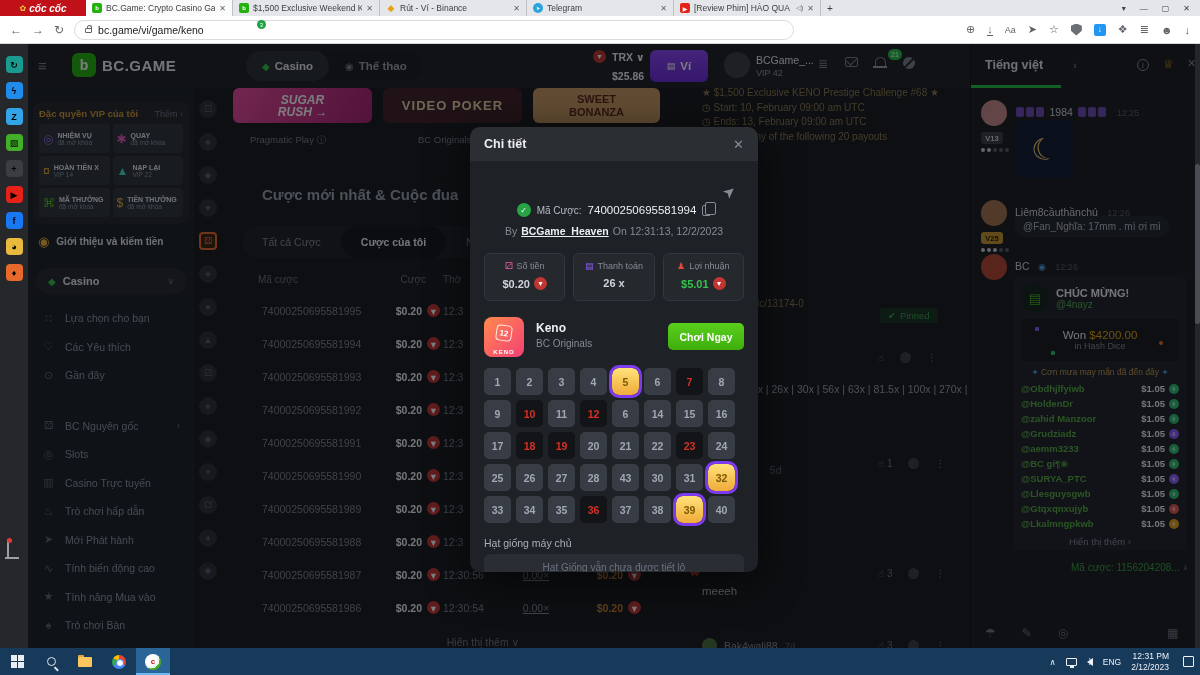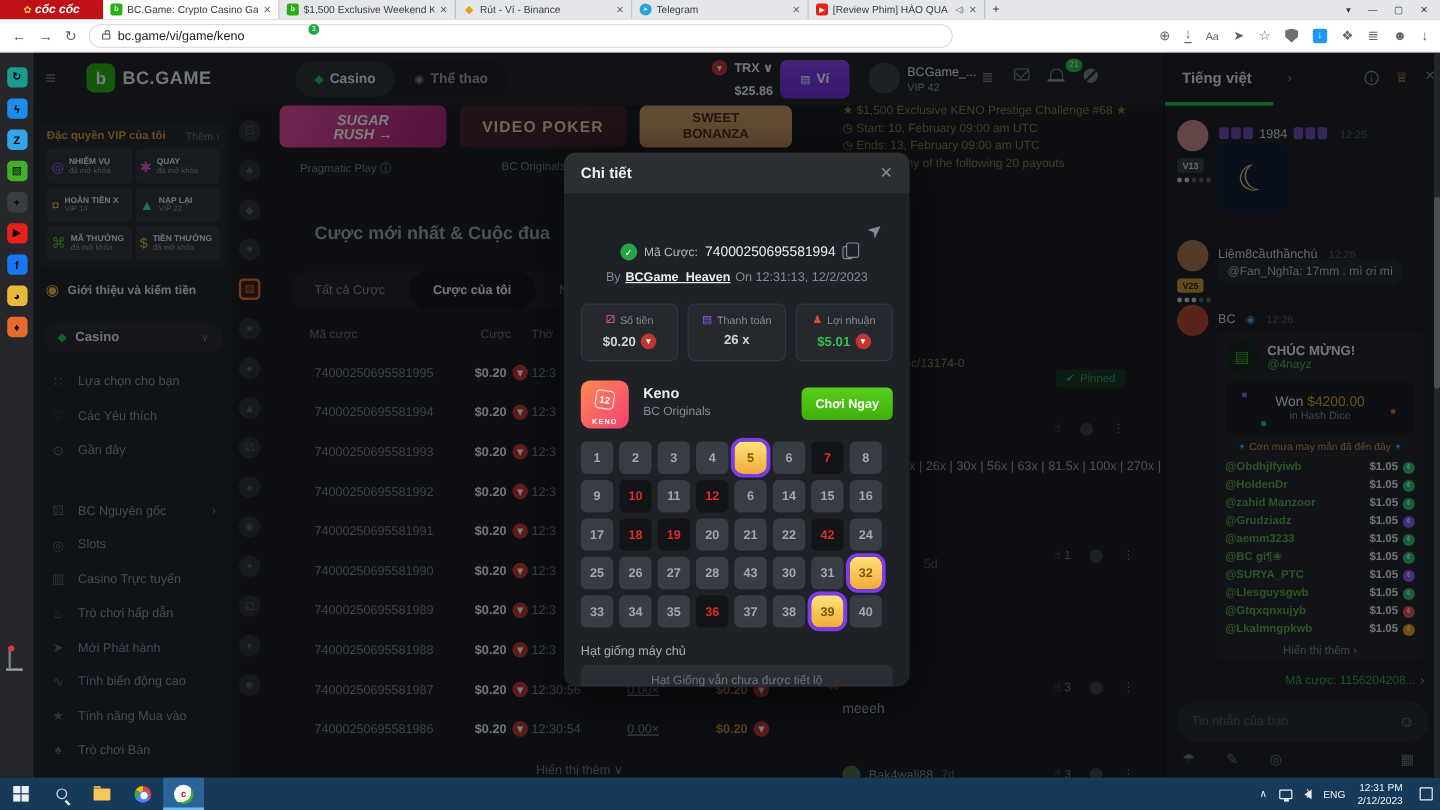--- a/index.html
+++ b/index.html
@@ -807,24 +807,20 @@
             <div class="wrow">
               <span class="wn">@Lkalmngpkwb</span>
               <span class="wa">$1.05</span>
               <span class="wcoin" style="background: rgb(227, 161, 23);">¢</span>
             </div>
         </div>
         <div id="cgmore">Hiển thị thêm ›</div>
       </div>
 
       <div id="betlink"><span>Mã cược: 1156204208...</span><span class="a">›</span></div>
-      <div id="chatinput">
-        <span>Tin nhắn của bạn</span>
-        <span class="smile">☺</span>
-      </div>
       <div id="chaticons">
         <span>☂</span>
         <span>✎</span>
         <span>◎</span>
       </div>
       <div id="kbicon">▦</div>
     </div>
 
     <div id="pagescroll">
         <span class="thumb"></span>
@@ -903,21 +899,21 @@
           <div class="kcell">6</div>
           <div class="kcell">14</div>
           <div class="kcell">15</div>
           <div class="kcell">16</div>
           <div class="kcell">17</div>
           <div class="kcell drawn">18</div>
           <div class="kcell drawn">19</div>
           <div class="kcell">20</div>
           <div class="kcell">21</div>
           <div class="kcell">22</div>
-          <div class="kcell drawn">42</div>
+          <div class="kcell drawn">23</div>
           <div class="kcell">24</div>
           <div class="kcell">25</div>
           <div class="kcell">26</div>
           <div class="kcell">27</div>
           <div class="kcell">28</div>
           <div class="kcell">43</div>
           <div class="kcell">30</div>
           <div class="kcell">31</div>
           <div class="kcell hit">32</div>
           <div class="kcell">33</div>

